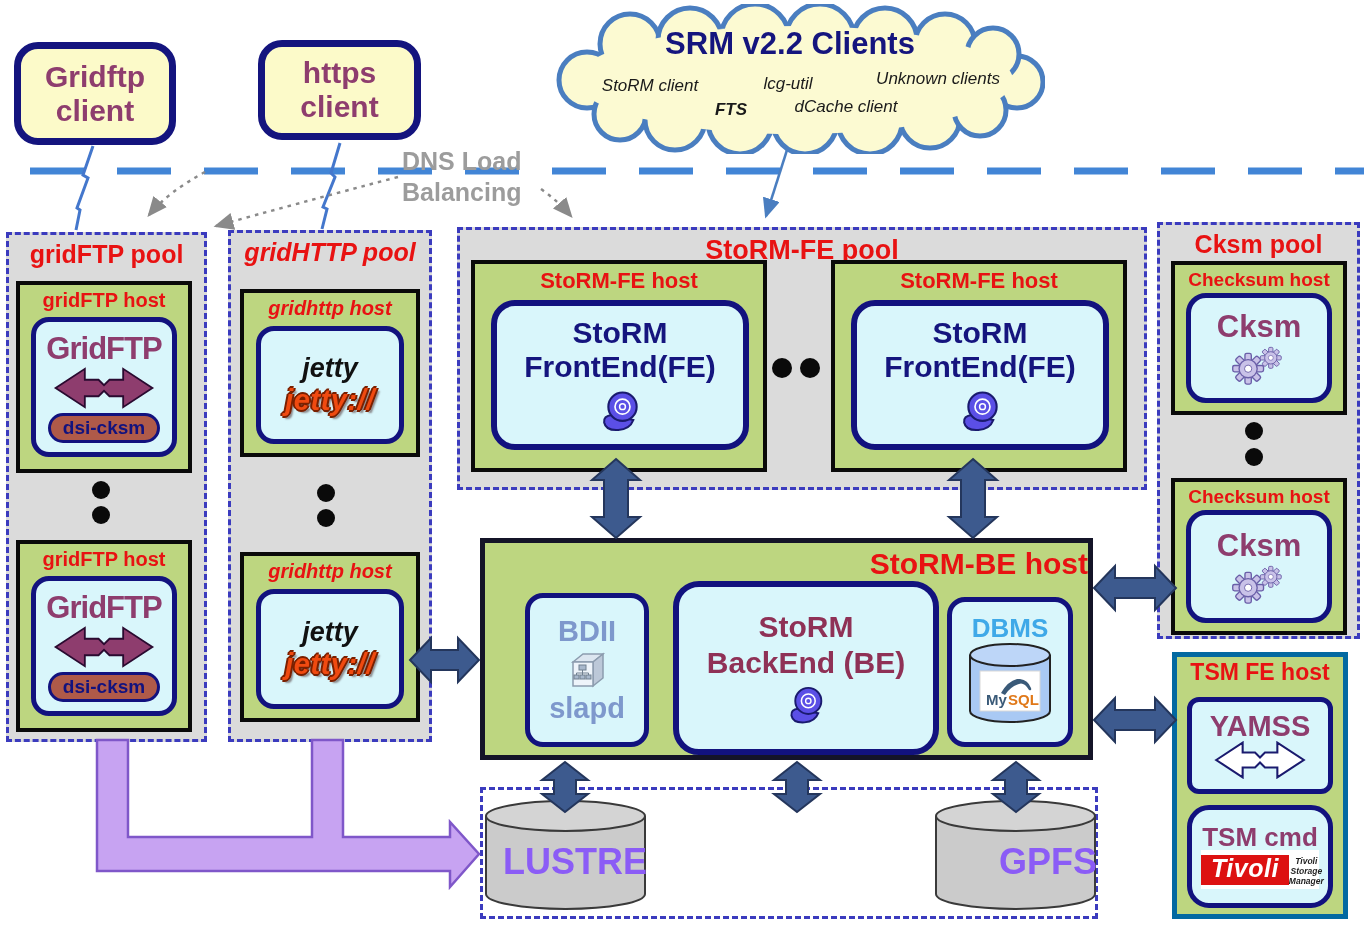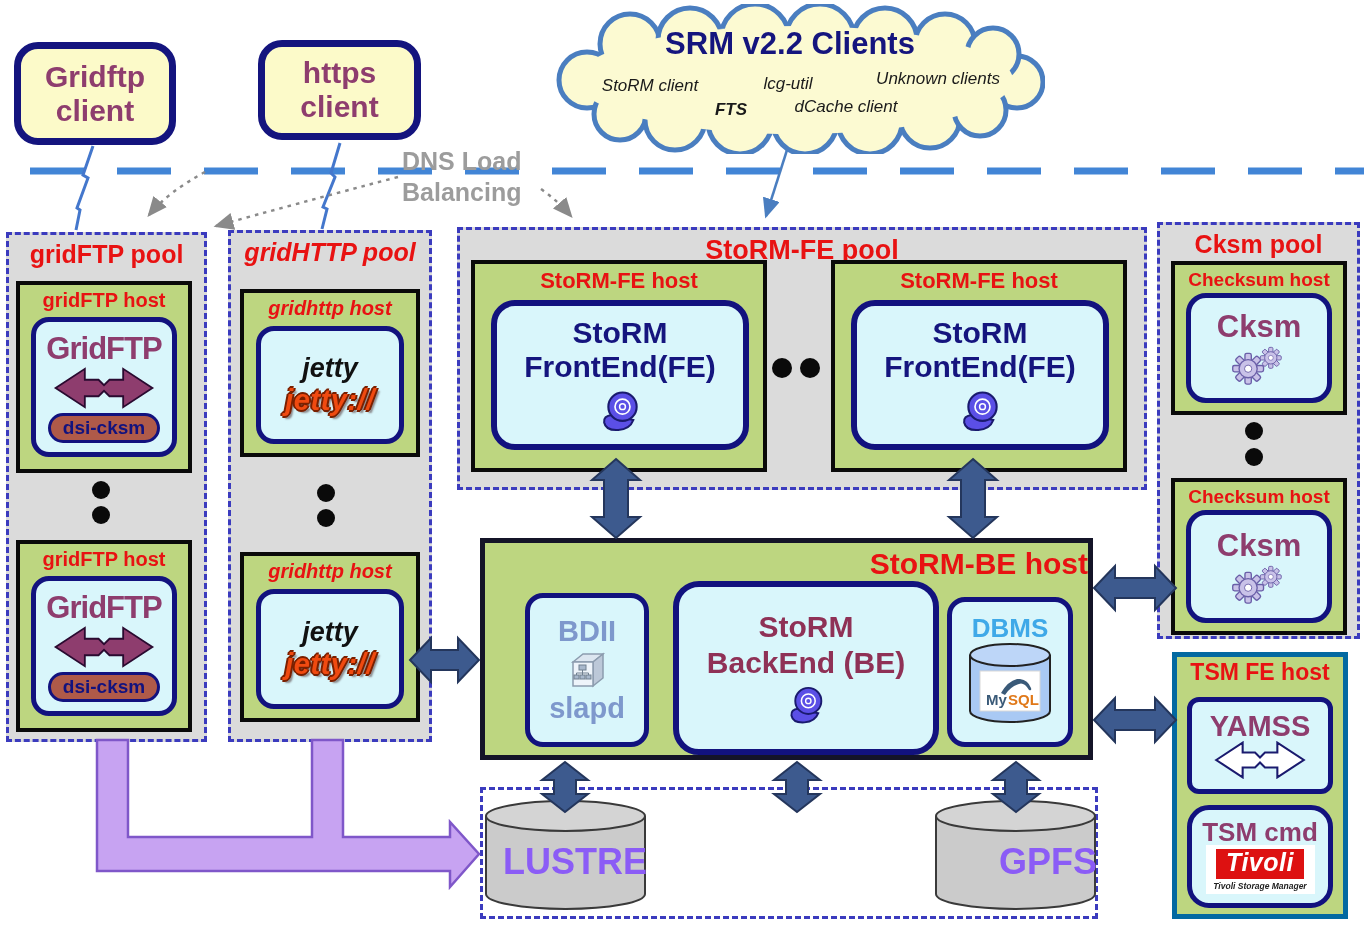--- a/index.html
+++ b/index.html
@@ -34,21 +34,21 @@
   .jetty-logo{font-size:29px;font-weight:900;font-style:italic;color:#F04A10;letter-spacing:.5px;
         text-shadow:2px 0 #7A2000,-2px 0 #7A2000,0 2px #7A2000,0 -2px #7A2000,
                     1px 1px #7A2000,-1px -1px #7A2000,3px 3px 2px rgba(40,0,0,.45);}
   .fe-line{font-size:30px;font-weight:bold;color:#15157E;line-height:1.15;}
   .cksm-name{font-size:31px;font-weight:bold;color:#8E3D6E;}
   .be-title{color:#E81212;font-weight:bold;font-size:30px;text-align:right;margin-top:4px;}
   .bdii-t{font-size:29px;font-weight:bold;color:#7E98CC;line-height:1;}
   .backend-line{font-size:30px;font-weight:bold;color:#8F3156;line-height:1.2;}
   .dbms-t{font-size:26px;font-weight:bold;color:#3FA9E8;line-height:1;}
   .tsm-name{font-size:29px;font-weight:bold;color:#8E3D6E;line-height:1;}
-  .tivoli{background:#fff;width:109px;padding:4px 0 3px;display:flex;flex-direction:column;align-items:center;}
+  .tivoli{background:#fff;width:118px;padding:4px 0 3px;display:flex;flex-direction:row;align-items:center;}
   .tivoli-red{background:#DD1111;color:#fff;font-weight:900;font-style:italic;font-size:25px;
               padding:0 10px 2px;line-height:1.1;letter-spacing:.5px;}
   .tivoli-cap{font-size:8.5px;font-weight:bold;font-style:italic;color:#222;margin-top:2px;}
   .cyl{position:absolute;}
   .cyl-label{position:absolute;left:0;right:0;top:42px;text-align:right;
              font-size:36px;font-weight:bold;color:#8b5cf6;}
 </style>
 </head>
 <body>
 

